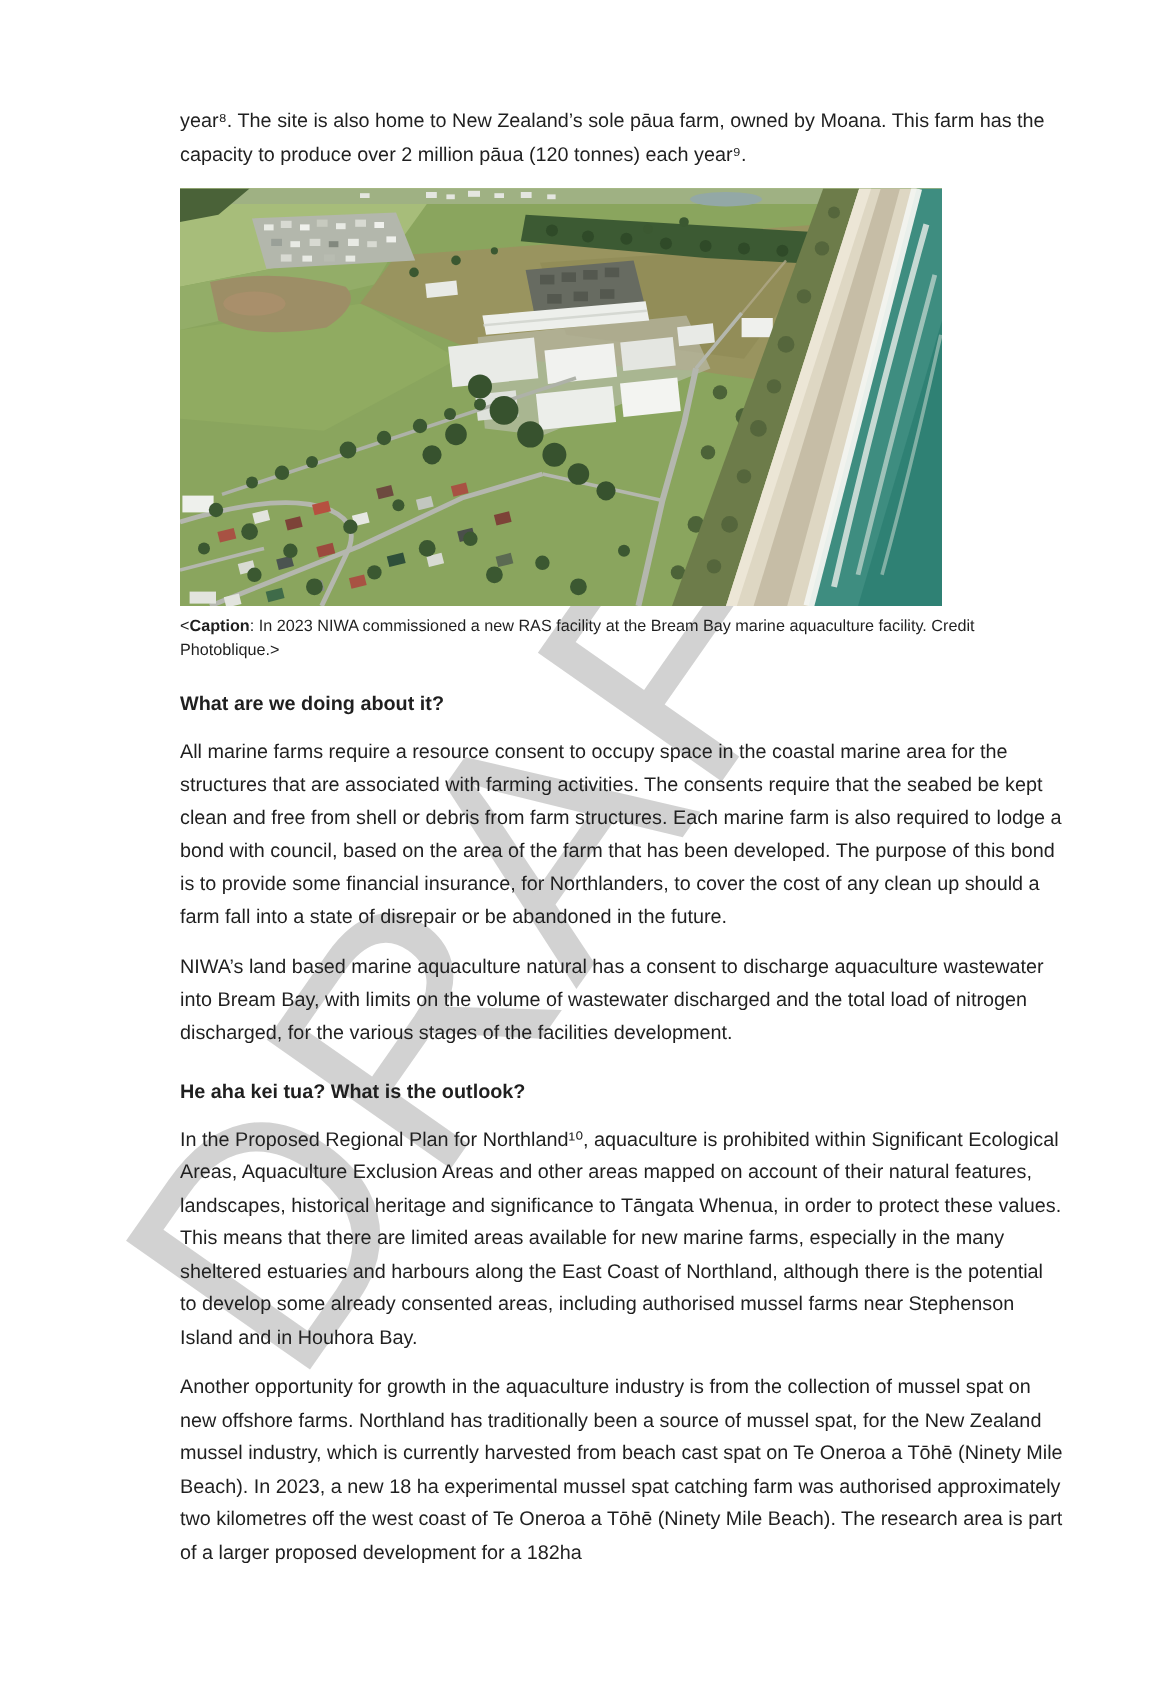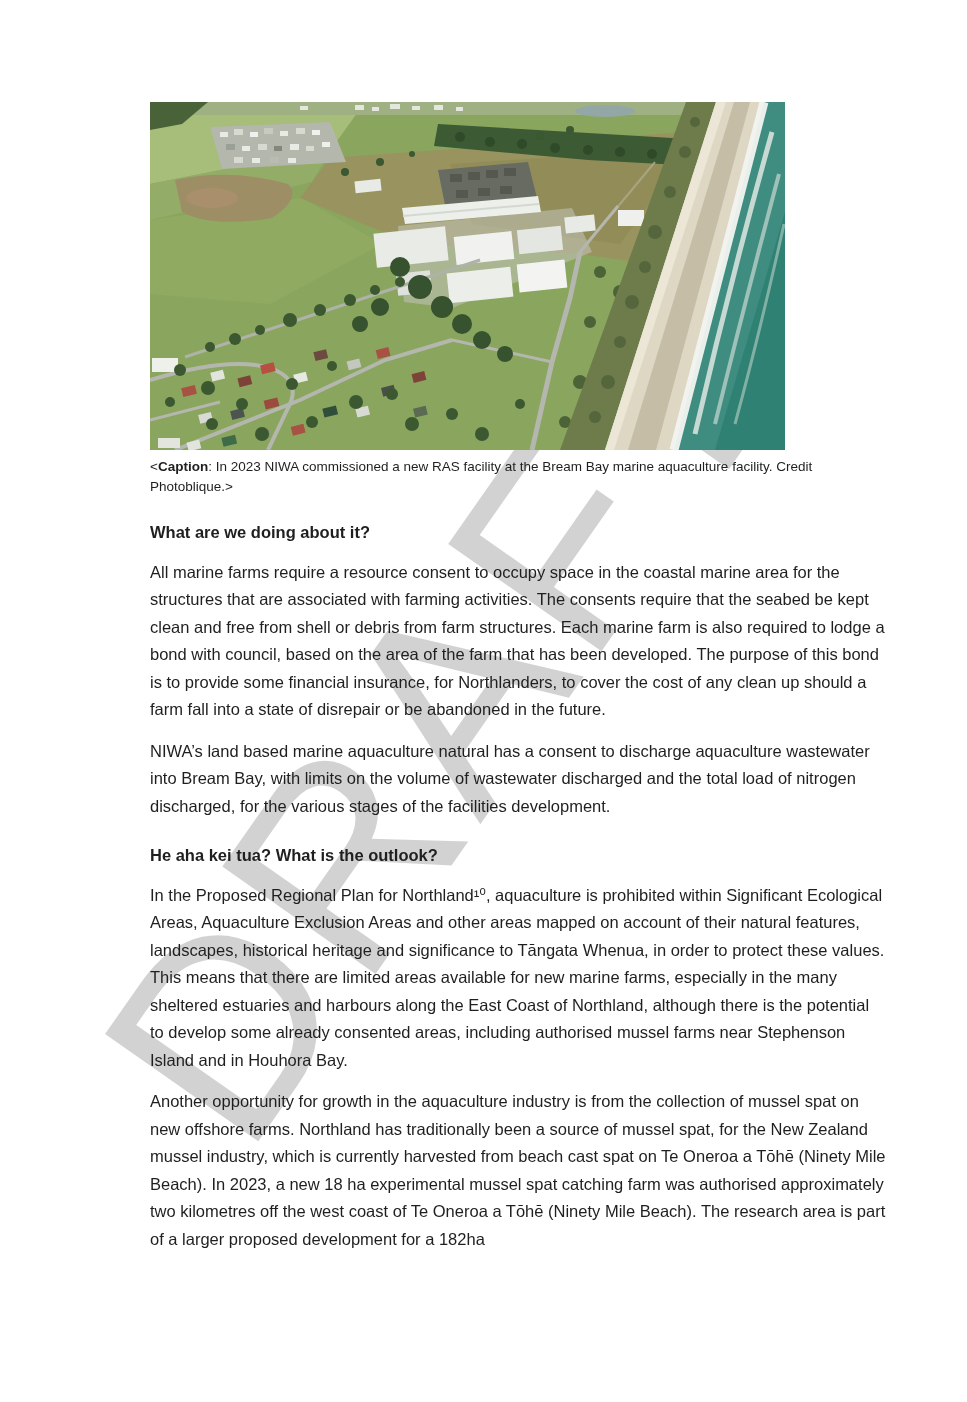--- a/index.html
+++ b/index.html
@@ -58,20 +58,21 @@
 </style>
 </head>
 <body>
 
 <div class="page">
 
   <div class="watermark">DRAFT</div>
 
   <div class="content">
 
+    <p class="body-text">year⁸. The site is also home to New Zealand’s sole pāua farm, owned by Moana. This farm has the capacity to produce over 2 million pāua (120 tonnes) each year⁹.</p>
 
     <figure class="photo-figure" style="margin-left:0;margin-right:0;">
       <svg width="635" height="348" viewBox="0 0 635 348" role="img">
 
         <rect x="0" y="0" width="635" height="348" fill="var(--grass, #8aa55e)"></rect>
 
         <polygon points="0,0 215,0 182,46 0,82" fill="#a7bd7a"></polygon>
         <polygon points="0,82 182,46 162,80 0,118" fill="#93ad68"></polygon>
         <polygon points="0,118 152,96 232,142 120,202 0,192" fill="#90ab61"></polygon>
 

